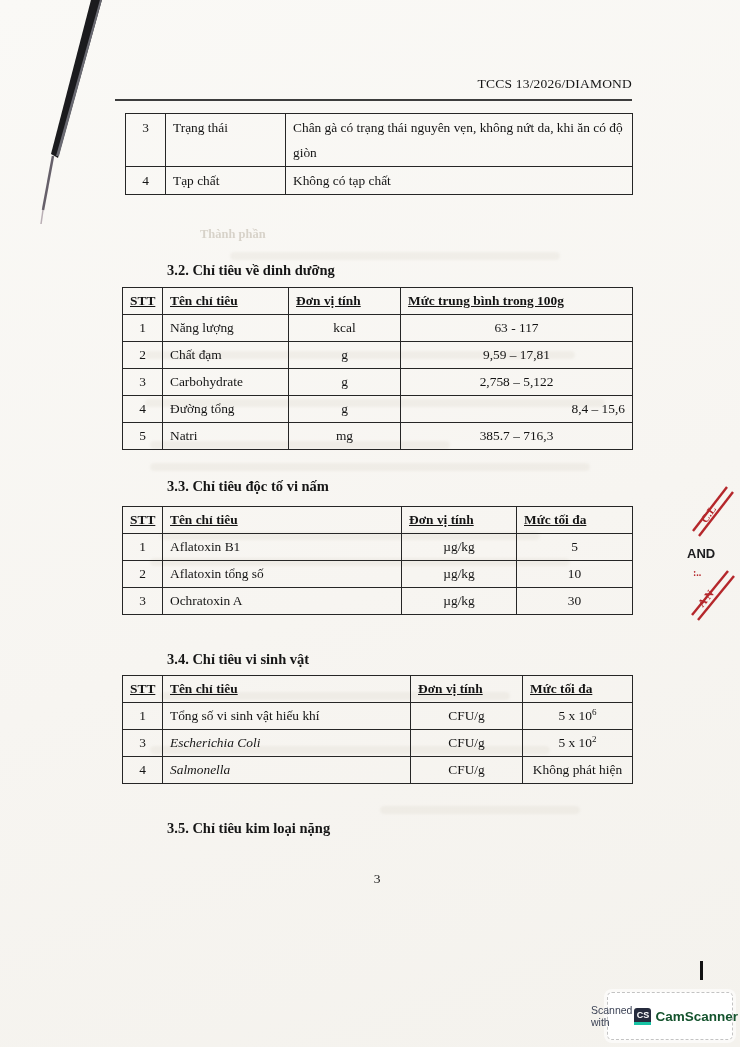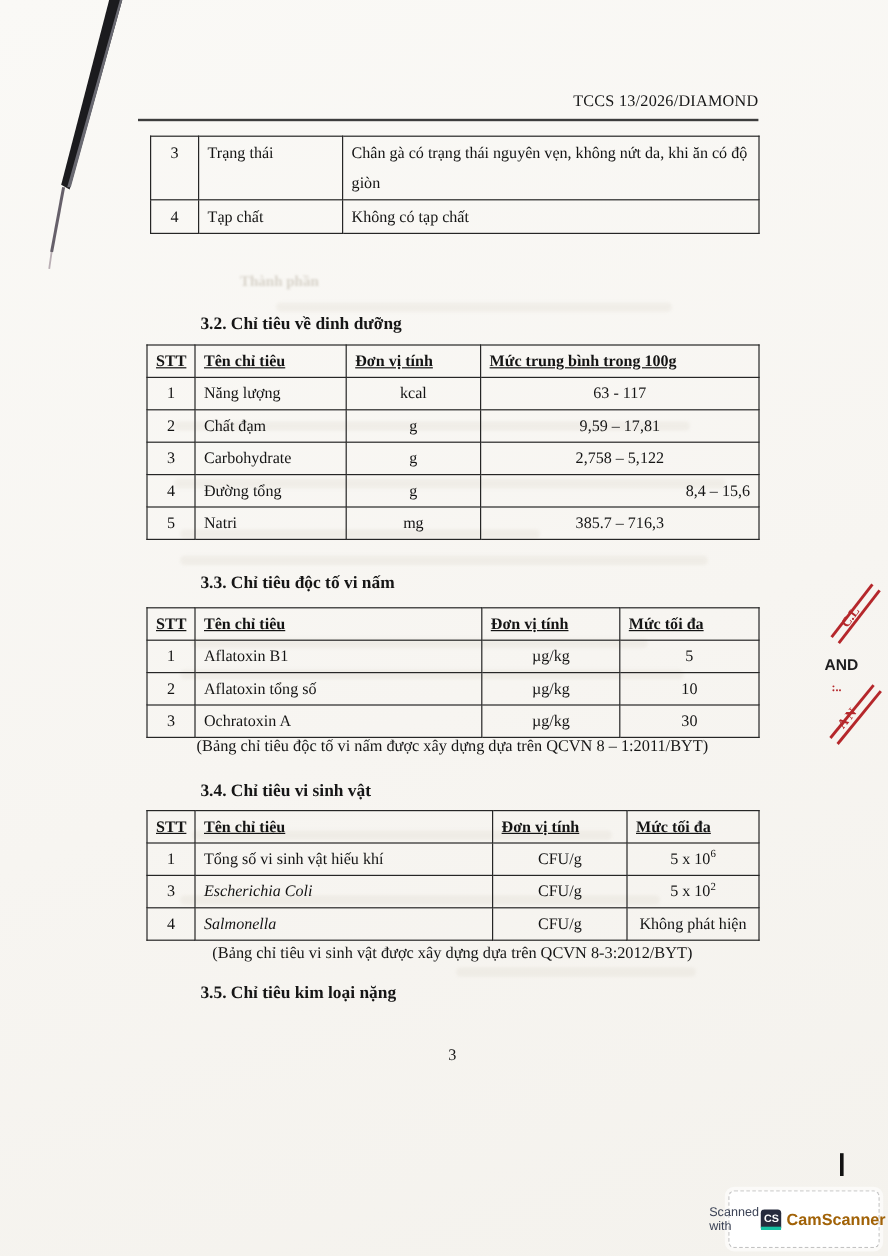--- a/index.html
+++ b/index.html
@@ -28,21 +28,21 @@
   .ghost{color:#b7afa0;opacity:.5;filter:blur(.7px);font-size:12.5px;}
   .ghost-bar{background:#d7d1c4;opacity:.22;filter:blur(1.2px);height:8px;border-radius:4px;}
   
   .cam-badge{left:607px;top:992px;width:124px;height:46px;background:#fff;border:1px dashed #c3c3c3;
     border-radius:5px;box-shadow:0 0 0 3px rgba(255,255,255,.6);display:flex;flex-direction:row;
     align-items:center;justify-content:center;gap:2px;font-family:"Liberation Sans", sans-serif;}
   .cam-line1{font-size:10.5px;color:#3c4356;}
   .cam-line2{display:flex;align-items:center;gap:4px;}
   .cs-logo{width:17px;height:14px;background:#262b3d;border-radius:3px 3px 0 0;color:#fff;font-size:9px;
     font-weight:bold;display:flex;align-items:center;justify-content:center;border-bottom:3px solid #17c3a4;}
-  .cam-name{font-size:13.5px;font-weight:bold;color:#a16207;}
+  .cam-name{font-size:13.5px;font-weight:bold;color:#14532d;}
   .cam-tm{font-size:7px;color:#555;vertical-align:top;}
   .tick-mark{left:700px;top:961px;width:3px;height:19px;background:#121212;}
 </style>
 </head>
 <body>
 
 <div id="canvas">
 
   <svg class="abs" style="left:28px;top:-4px;" width="92" height="232">
     <polygon points="64,0 75,0 30,162 23,158" fill="#1b1b1e"></polygon>
@@ -166,21 +166,20 @@
           <td style="text-align: center;">10</td>
         </tr>
         <tr>
           <td class="num" style="text-align: center;">3</td>
           <td style="text-align: left;">Ochratoxin A</td>
           <td style="text-align: center;">µg/kg</td>
           <td style="text-align: center;">30</td>
         </tr>
       </tbody>
   </table>
-  <div class="abs note" style="top:614px;">(Bảng chỉ tiêu độc tố vi nấm được xây dựng dựa trên QCVN 8 – 1:2011/BYT)</div>
 
   <div class="abs sec-heading" style="top:651px;">3.4. Chỉ tiêu vi sinh vật</div>
   <table class="doc abs" style="left:122px;top:675px;width:510px;">
     <colgroup>
         <col style="width:40px">
         <col style="width:248px">
         <col style="width:112px">
         <col style="width:110px">
       </colgroup>
     <thead>
@@ -205,21 +204,20 @@
           <td style="text-align: center;">5 x 10<sup>2</sup></td>
         </tr>
         <tr>
           <td class="num" style="text-align: center;">4</td>
           <td style="text-align: left; font-style: italic;">Salmonella</td>
           <td style="text-align: center;">CFU/g</td>
           <td style="text-align: center;">Không phát hiện</td>
         </tr>
       </tbody>
   </table>
-  <div class="abs note" style="top:786px;">(Bảng chỉ tiêu vi sinh vật được xây dựng dựa trên QCVN 8-3:2012/BYT)</div>
 
   <div class="abs sec-heading" style="top:820px;">3.5. Chỉ tiêu kim loại nặng</div>
 
   <div class="abs page-num">3</div>
 
   <svg class="abs" style="left:686px;top:484px;" width="54" height="140">
     <g stroke="#b5272b" fill="none" stroke-width="2.4">
       <path d="M13,52 L47,8"></path>
       <path d="M7,47 L41,3"></path>
       <path d="M6,131 L42,87"></path>

